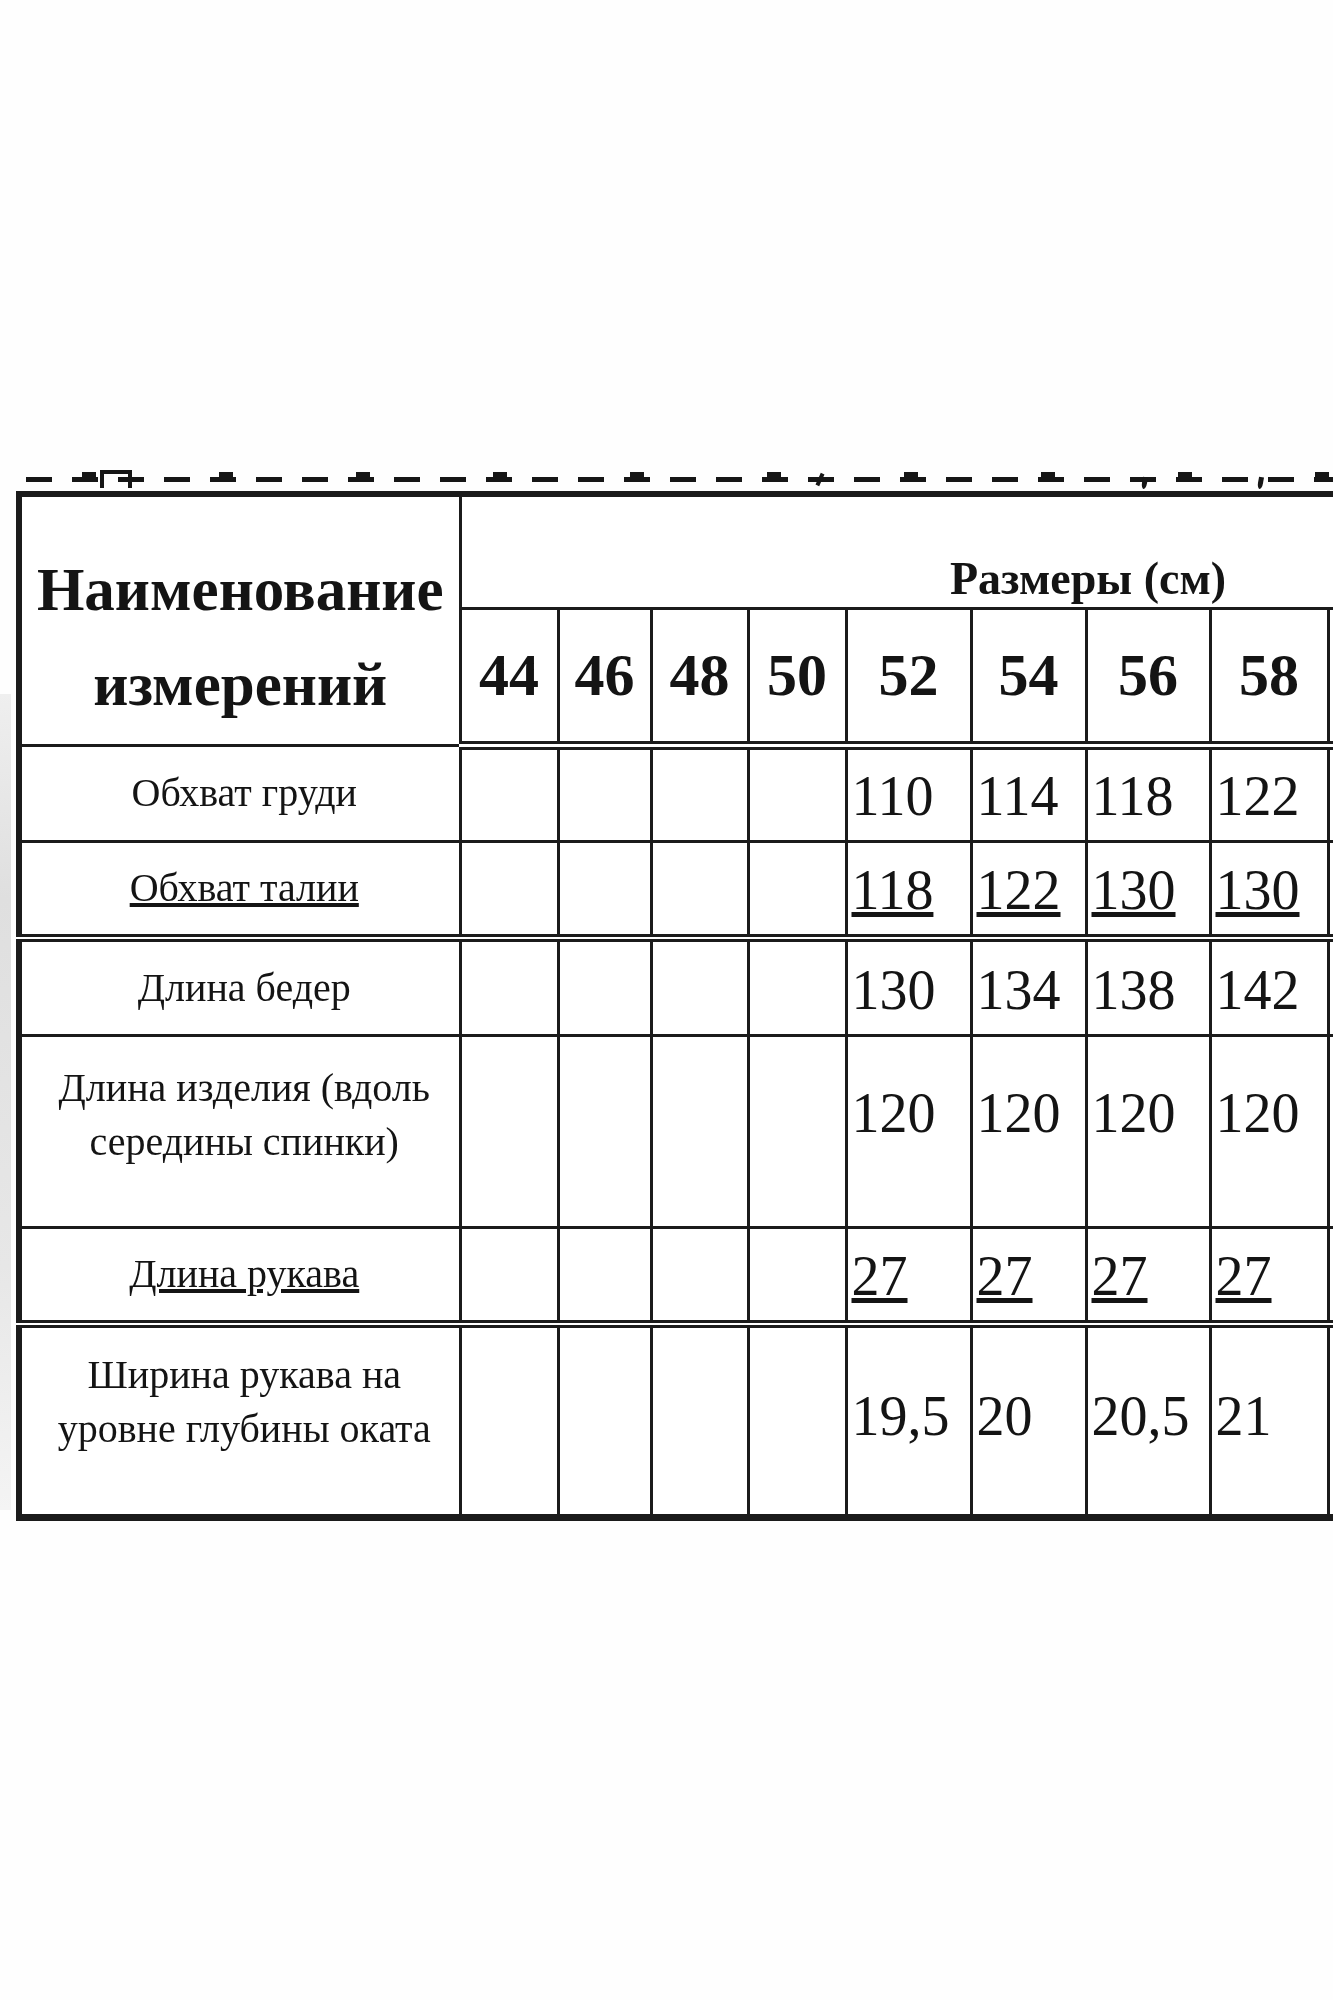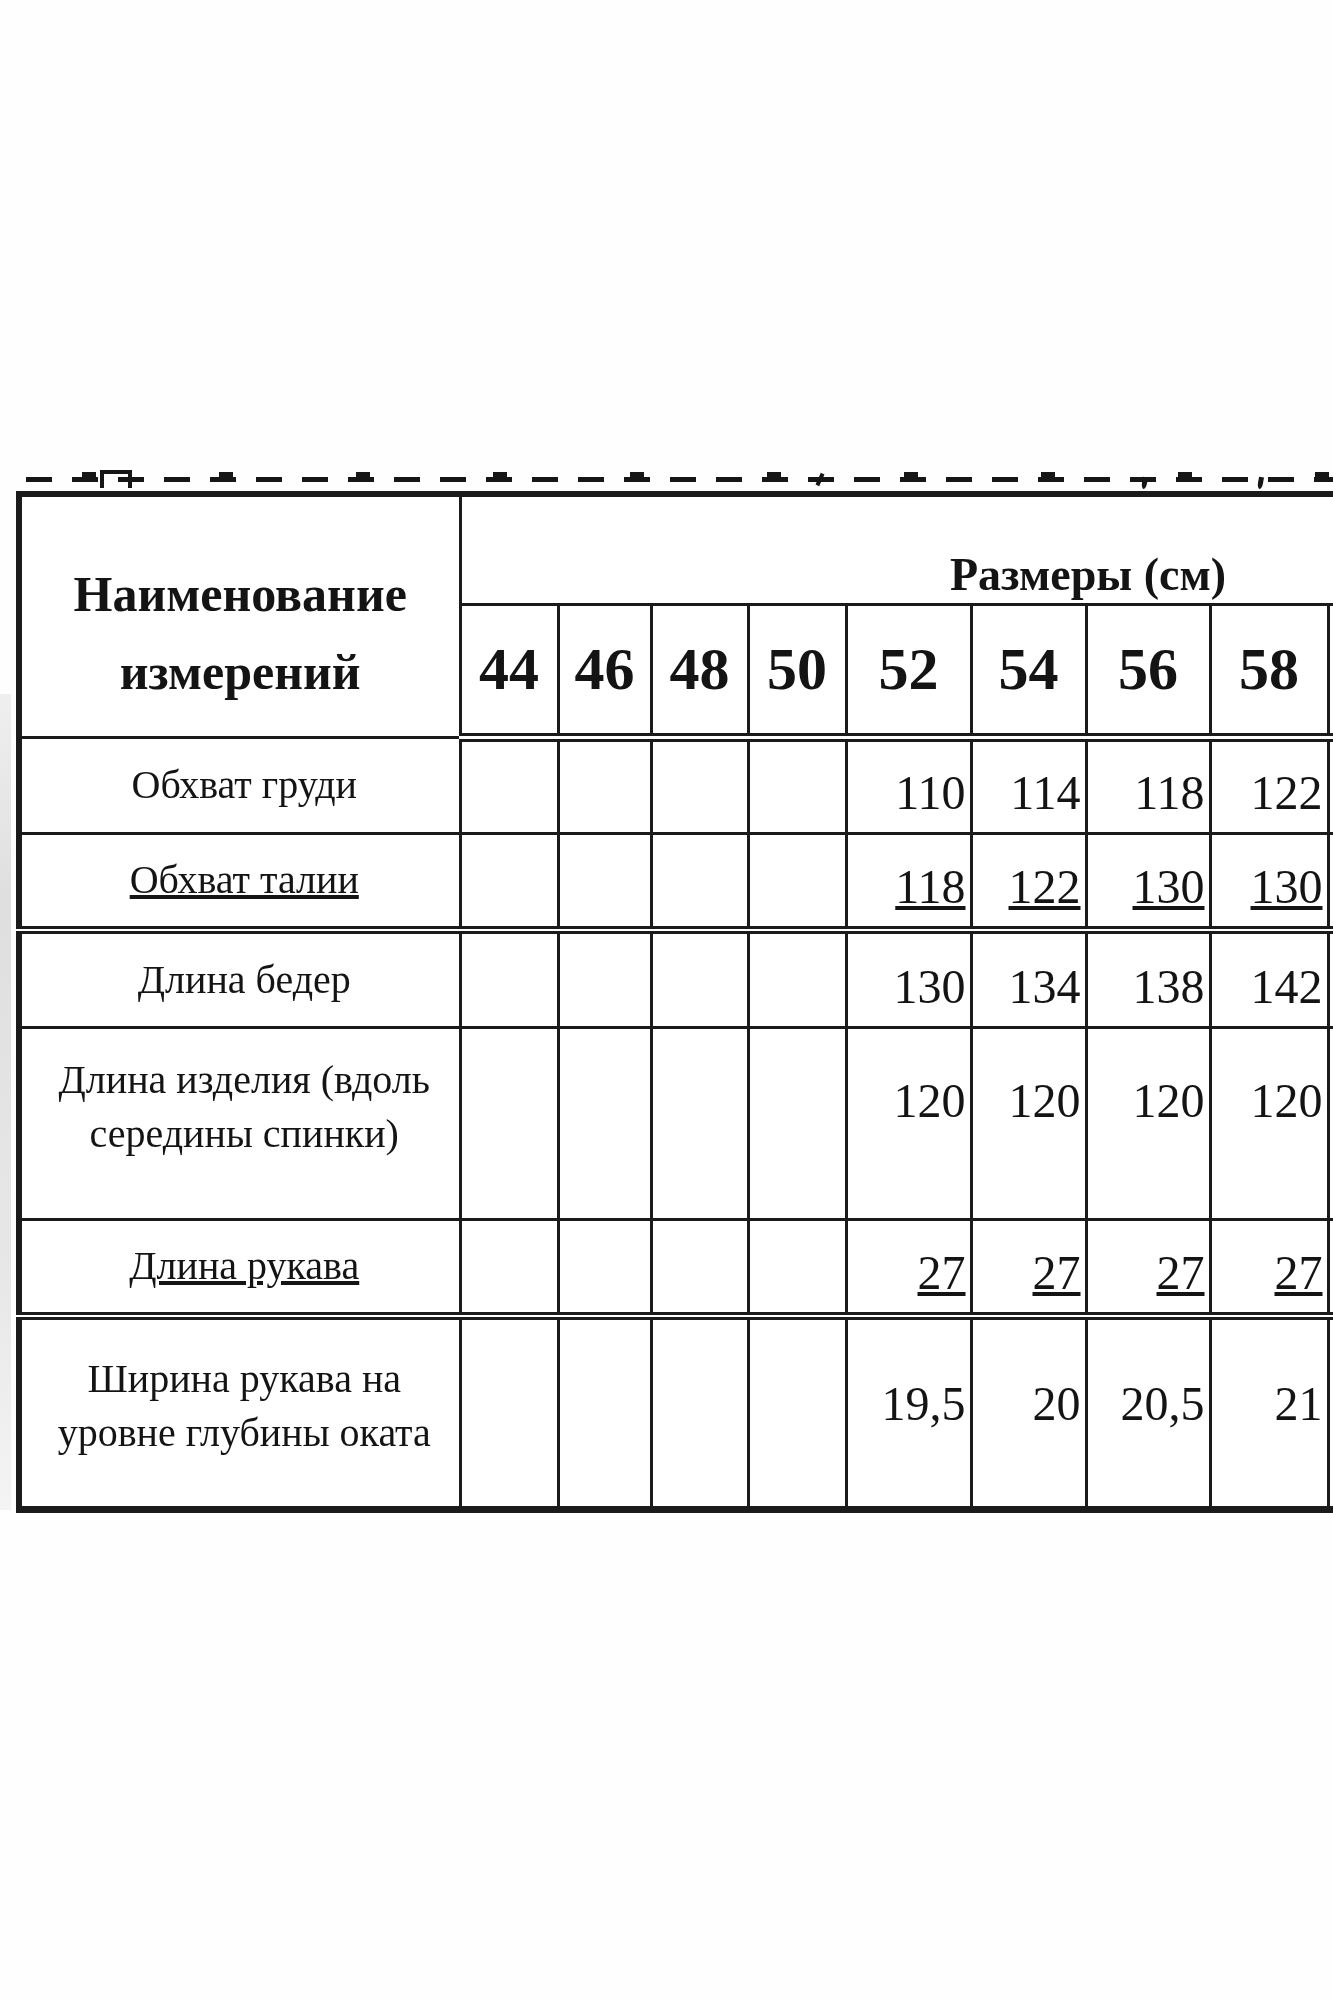--- a/index.html
+++ b/index.html
@@ -33,47 +33,47 @@
   }
   
   table{
     position:absolute;left:16px;top:491px;width:1697px;
     table-layout:fixed;border-collapse:collapse;background:#ffffff;
     border-left:6px solid #1b1b1b;border-top:6px solid #1b1b1b;border-bottom:7px solid #1b1b1b;
   }
   th,td{border:3px solid #1b1b1b;overflow:hidden;}
   th{font-weight:bold;}
   .name-h{
-    font-size:50px;vertical-align:middle;
+    font-size:61px;vertical-align:middle;
     padding:46px 12px 12px 12px;line-height:1.55;
   }
   .sizes-h{
     height:104px;font-size:46px;text-align:center;vertical-align:bottom;
     padding:0 0 2px 0;
   }
   thead tr:nth-child(2) th{height:127px;border-bottom:9px double #1b1b1b;}
   .size-h{font-size:60px;vertical-align:middle;padding:0 2px;}
   td.label{
     font-size:40px;text-align:center;vertical-align:middle;
     padding:0 10px 0 18px;line-height:1.36;
   }
   td.value{
-    font-size:48px;text-align:right;vertical-align:bottom;
+    font-size:56px;text-align:left;vertical-align:bottom;
     padding:0 4px 12px 4px;
   }
   tbody tr:nth-child(1){height:96px;}
   tbody tr:nth-child(2){height:96px;}
   tbody tr:nth-child(3){height:98px;}
   tbody tr:nth-child(4){height:192px;}
   tbody tr:nth-child(5){height:96px;}
   tbody tr:nth-child(6){height:194px;}
   tbody tr:nth-child(2) td,tbody tr:nth-child(5) td{border-bottom:8px double #1b1b1b;text-decoration:underline;}
   tbody tr:nth-child(4) td.label{vertical-align:top;padding-top:24px;}
   tbody tr:nth-child(4) td.value{vertical-align:top;padding-top:44px;}
-  tbody tr:nth-child(6) td.label{vertical-align:top;padding-top:32px;}
+  tbody tr:nth-child(6) td.label{vertical-align:top;padding-top:20px;}
   tbody tr:nth-child(6) td.value{vertical-align:top;padding-top:56px;}
 </style>
 </head>
 <body>
 
 <div class="page">
 
   <div class="clipped-line">
     <span class="frag-bracket"></span>
     <span class="frag-slash"></span>

